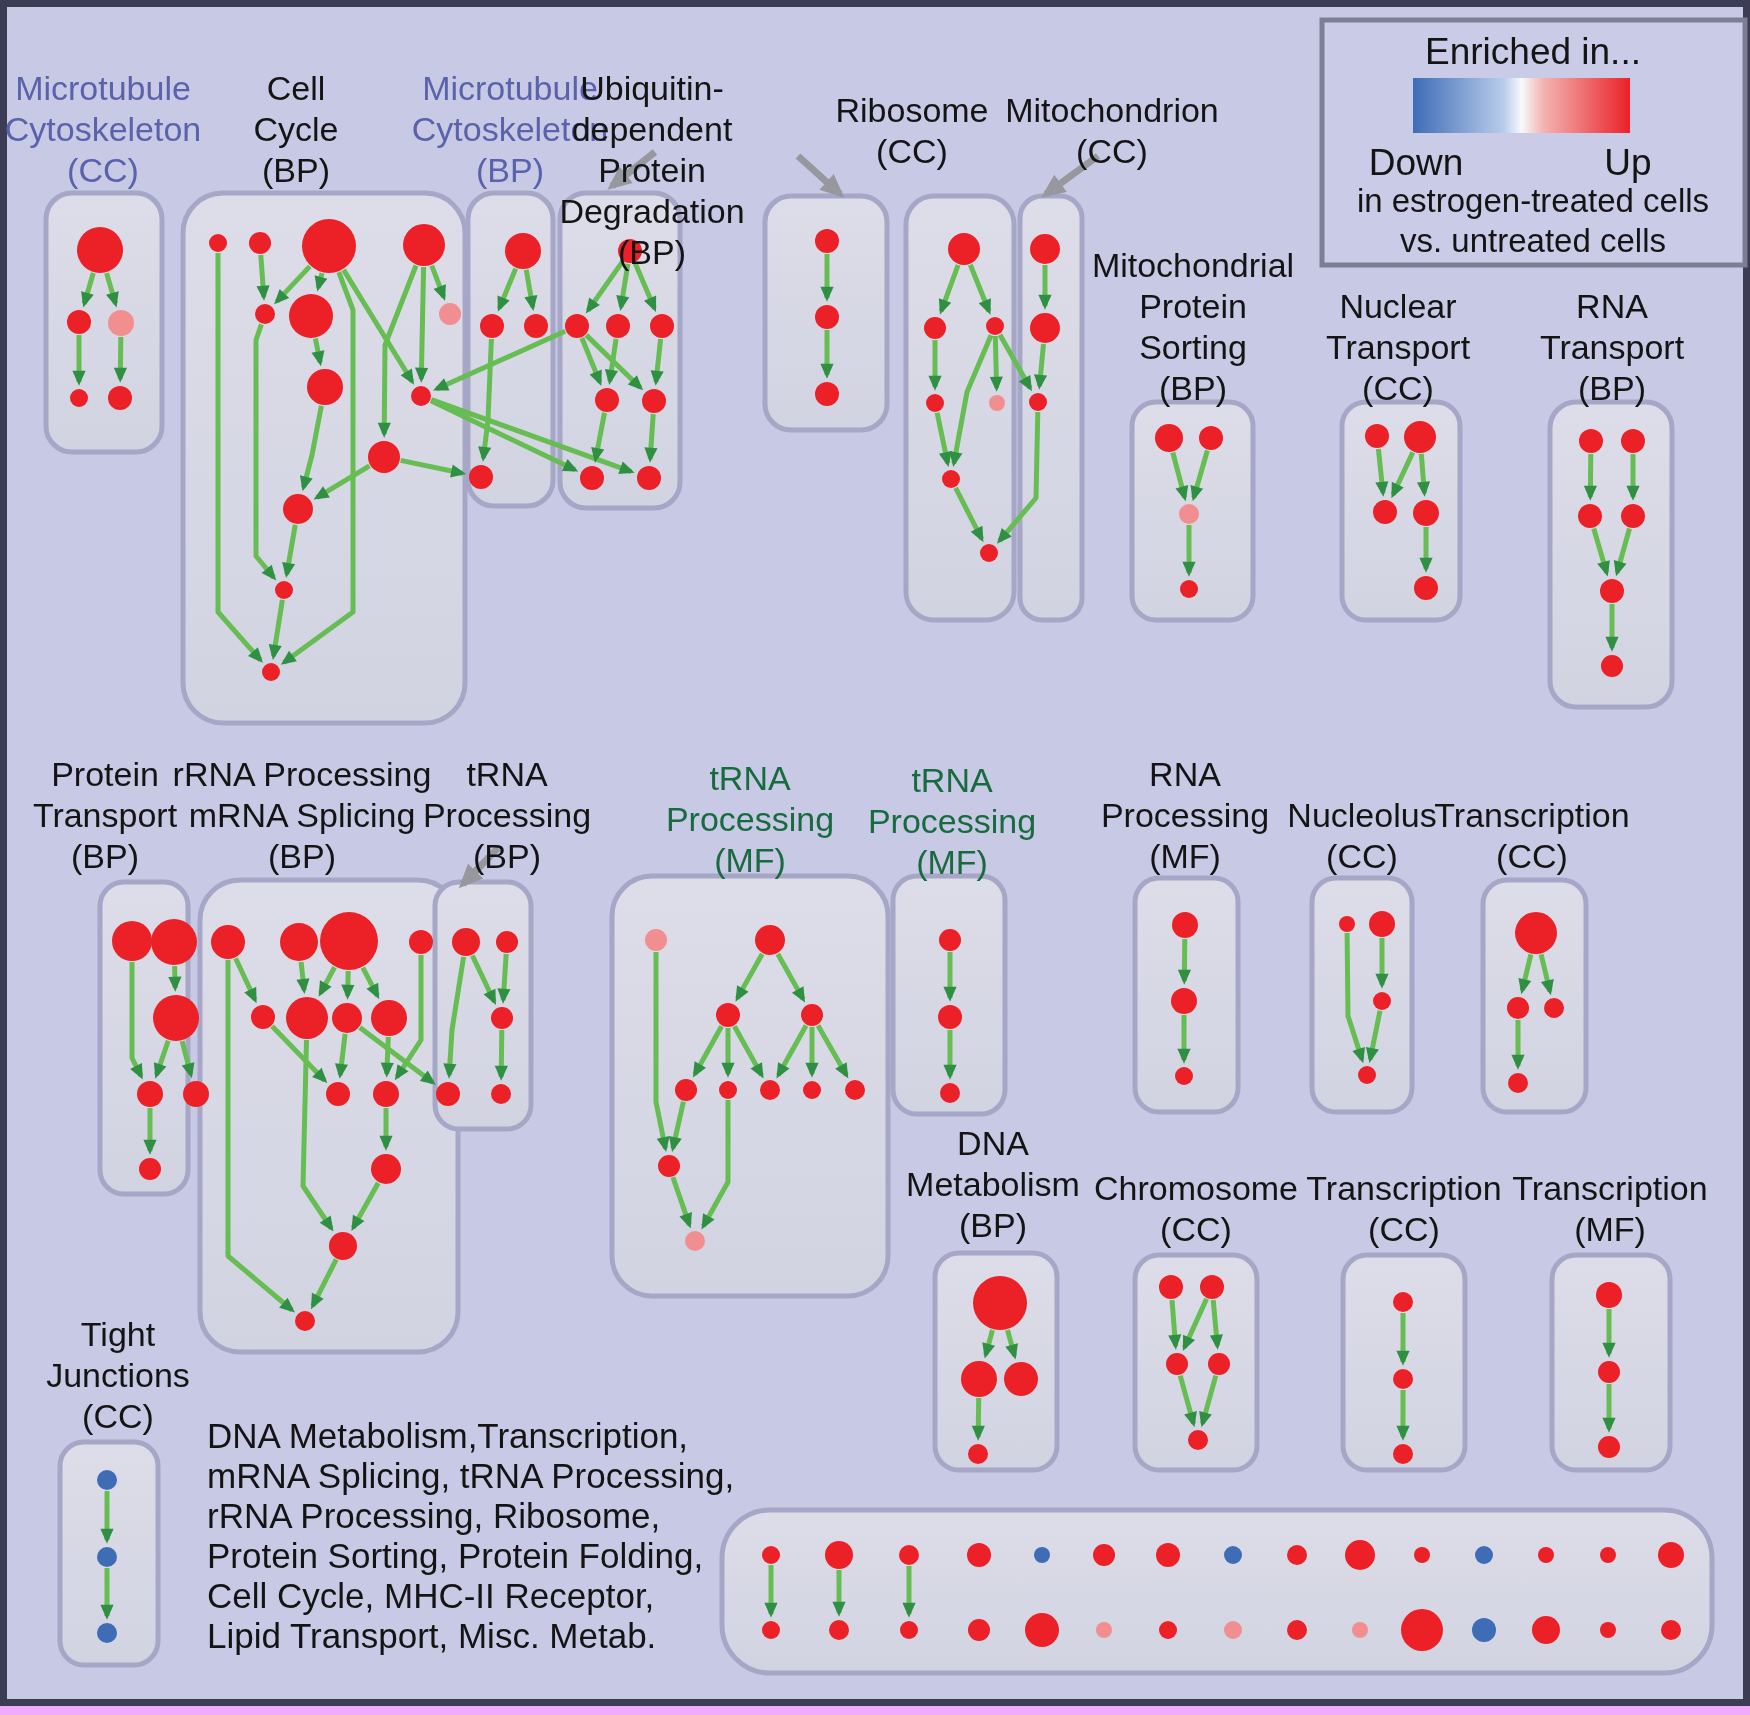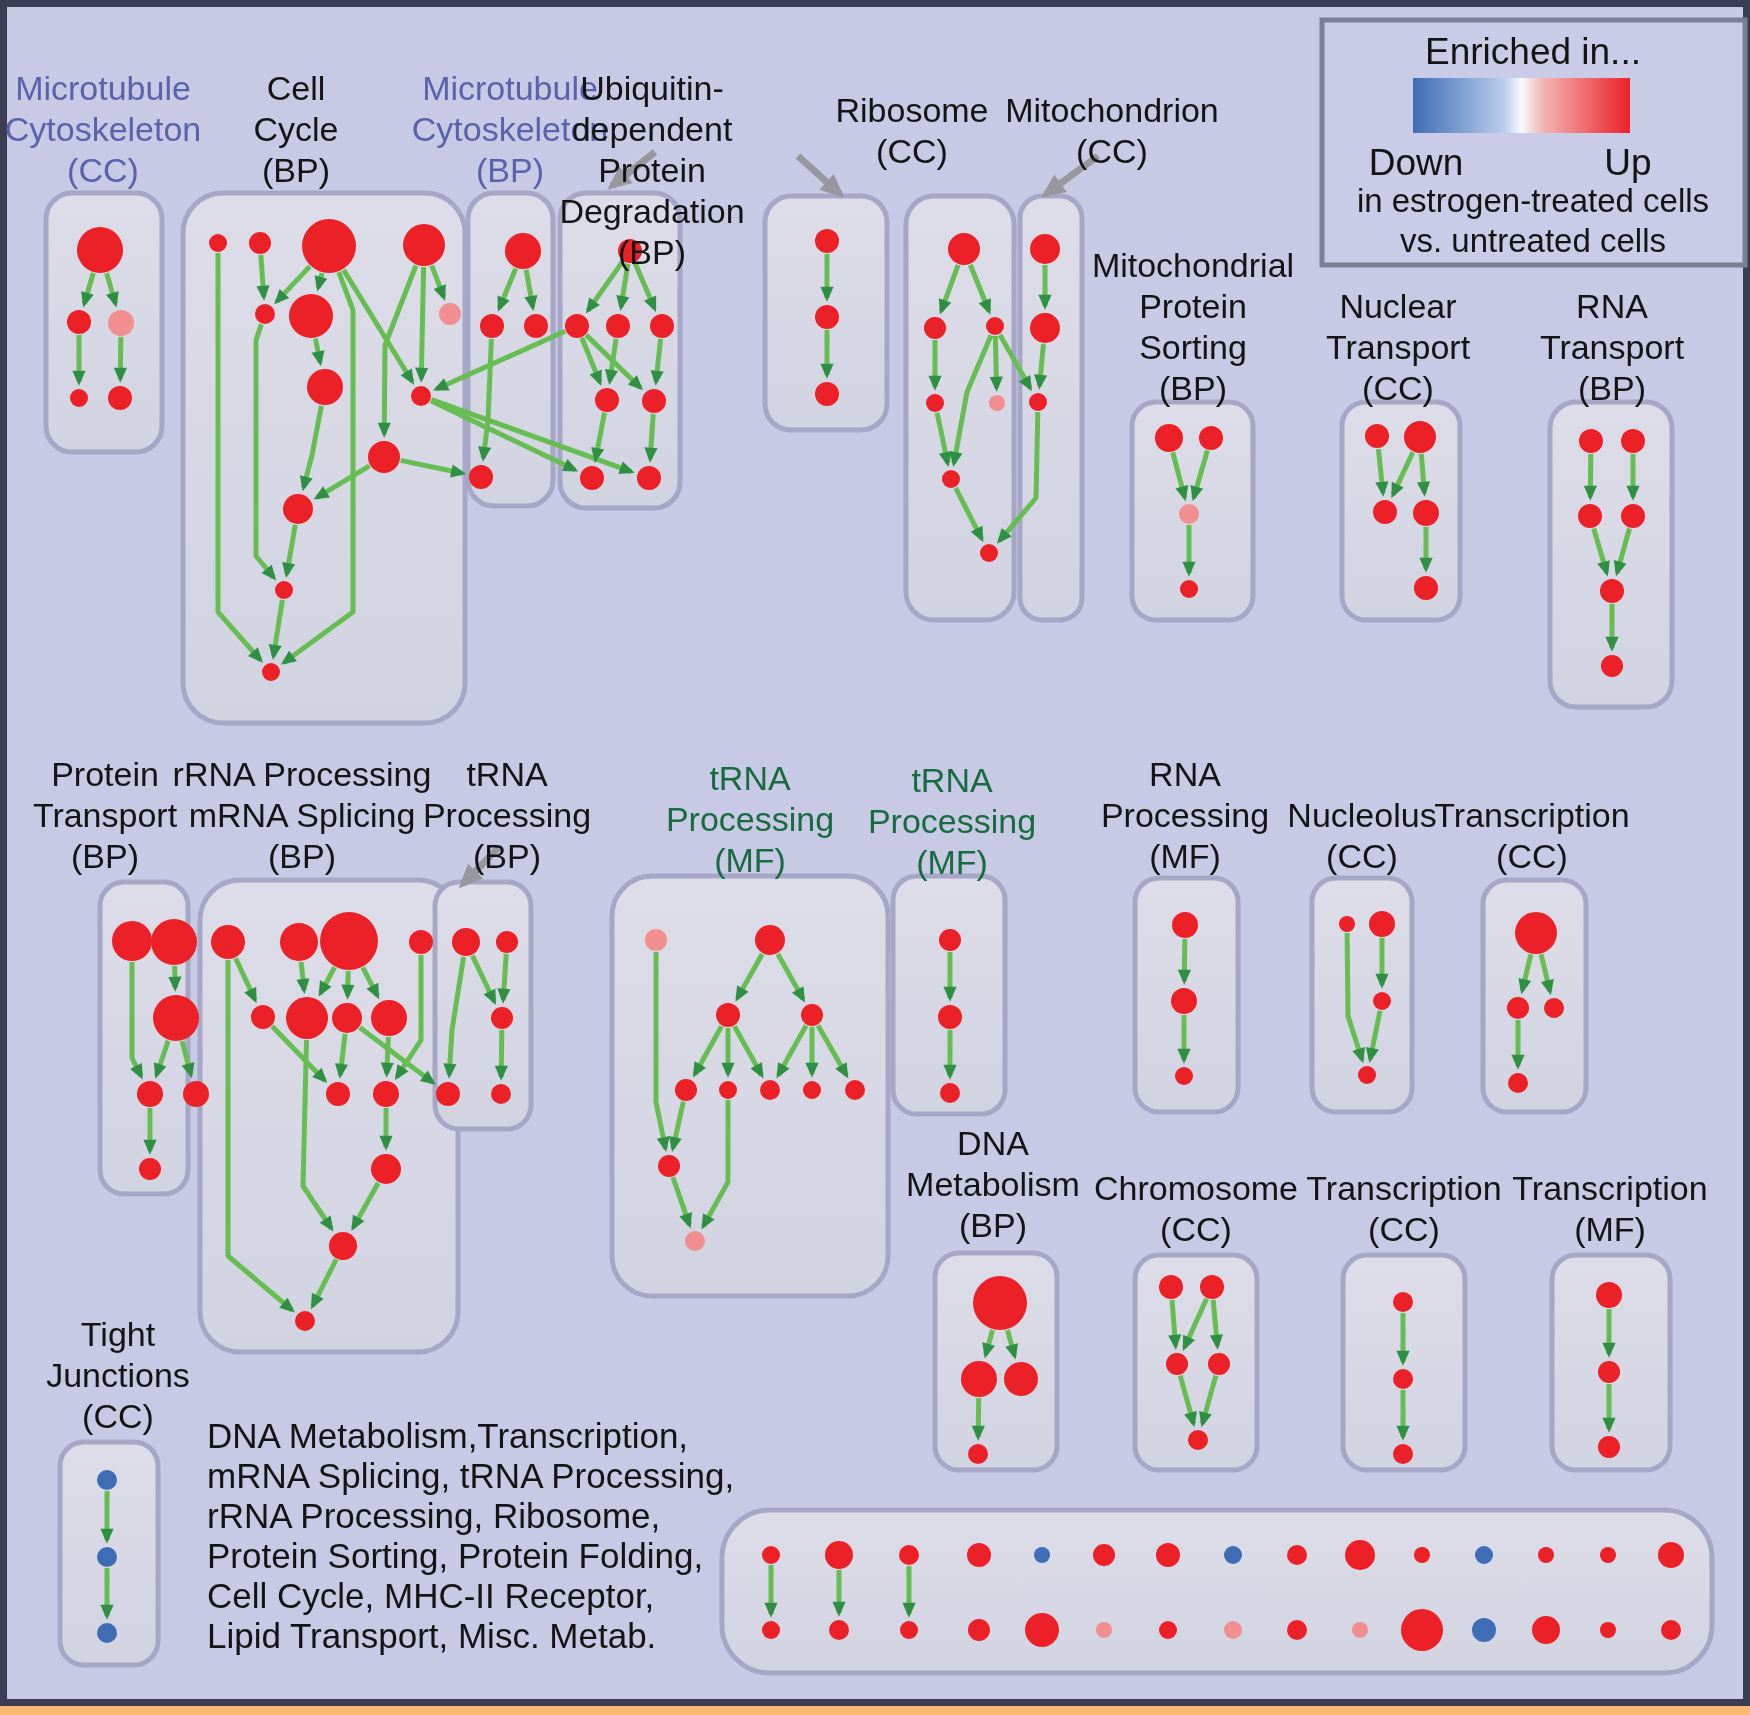--- a/index.html
+++ b/index.html
@@ -1,16 +1,16 @@
 <!DOCTYPE html>
 <html><head>
 <meta charset="utf-8">
 <style>
   html,body{margin:0;padding:0;background:#ffffff;}
-  .stage{position:relative;width:1750px;height:1715px;background:#fdba74;
+  .stage{position:relative;width:1750px;height:1715px;background:#f0abfc;
          font-family:"Liberation Sans",sans-serif;overflow:hidden;}
   svg{display:block;}
   text{font-family:"Liberation Sans",sans-serif;}
 </style>
 </head>
 <body>
 
 <div class="stage">
   <svg id="fig" width="1750" height="1715" viewBox="0 0 1750 1715">
     <defs>

